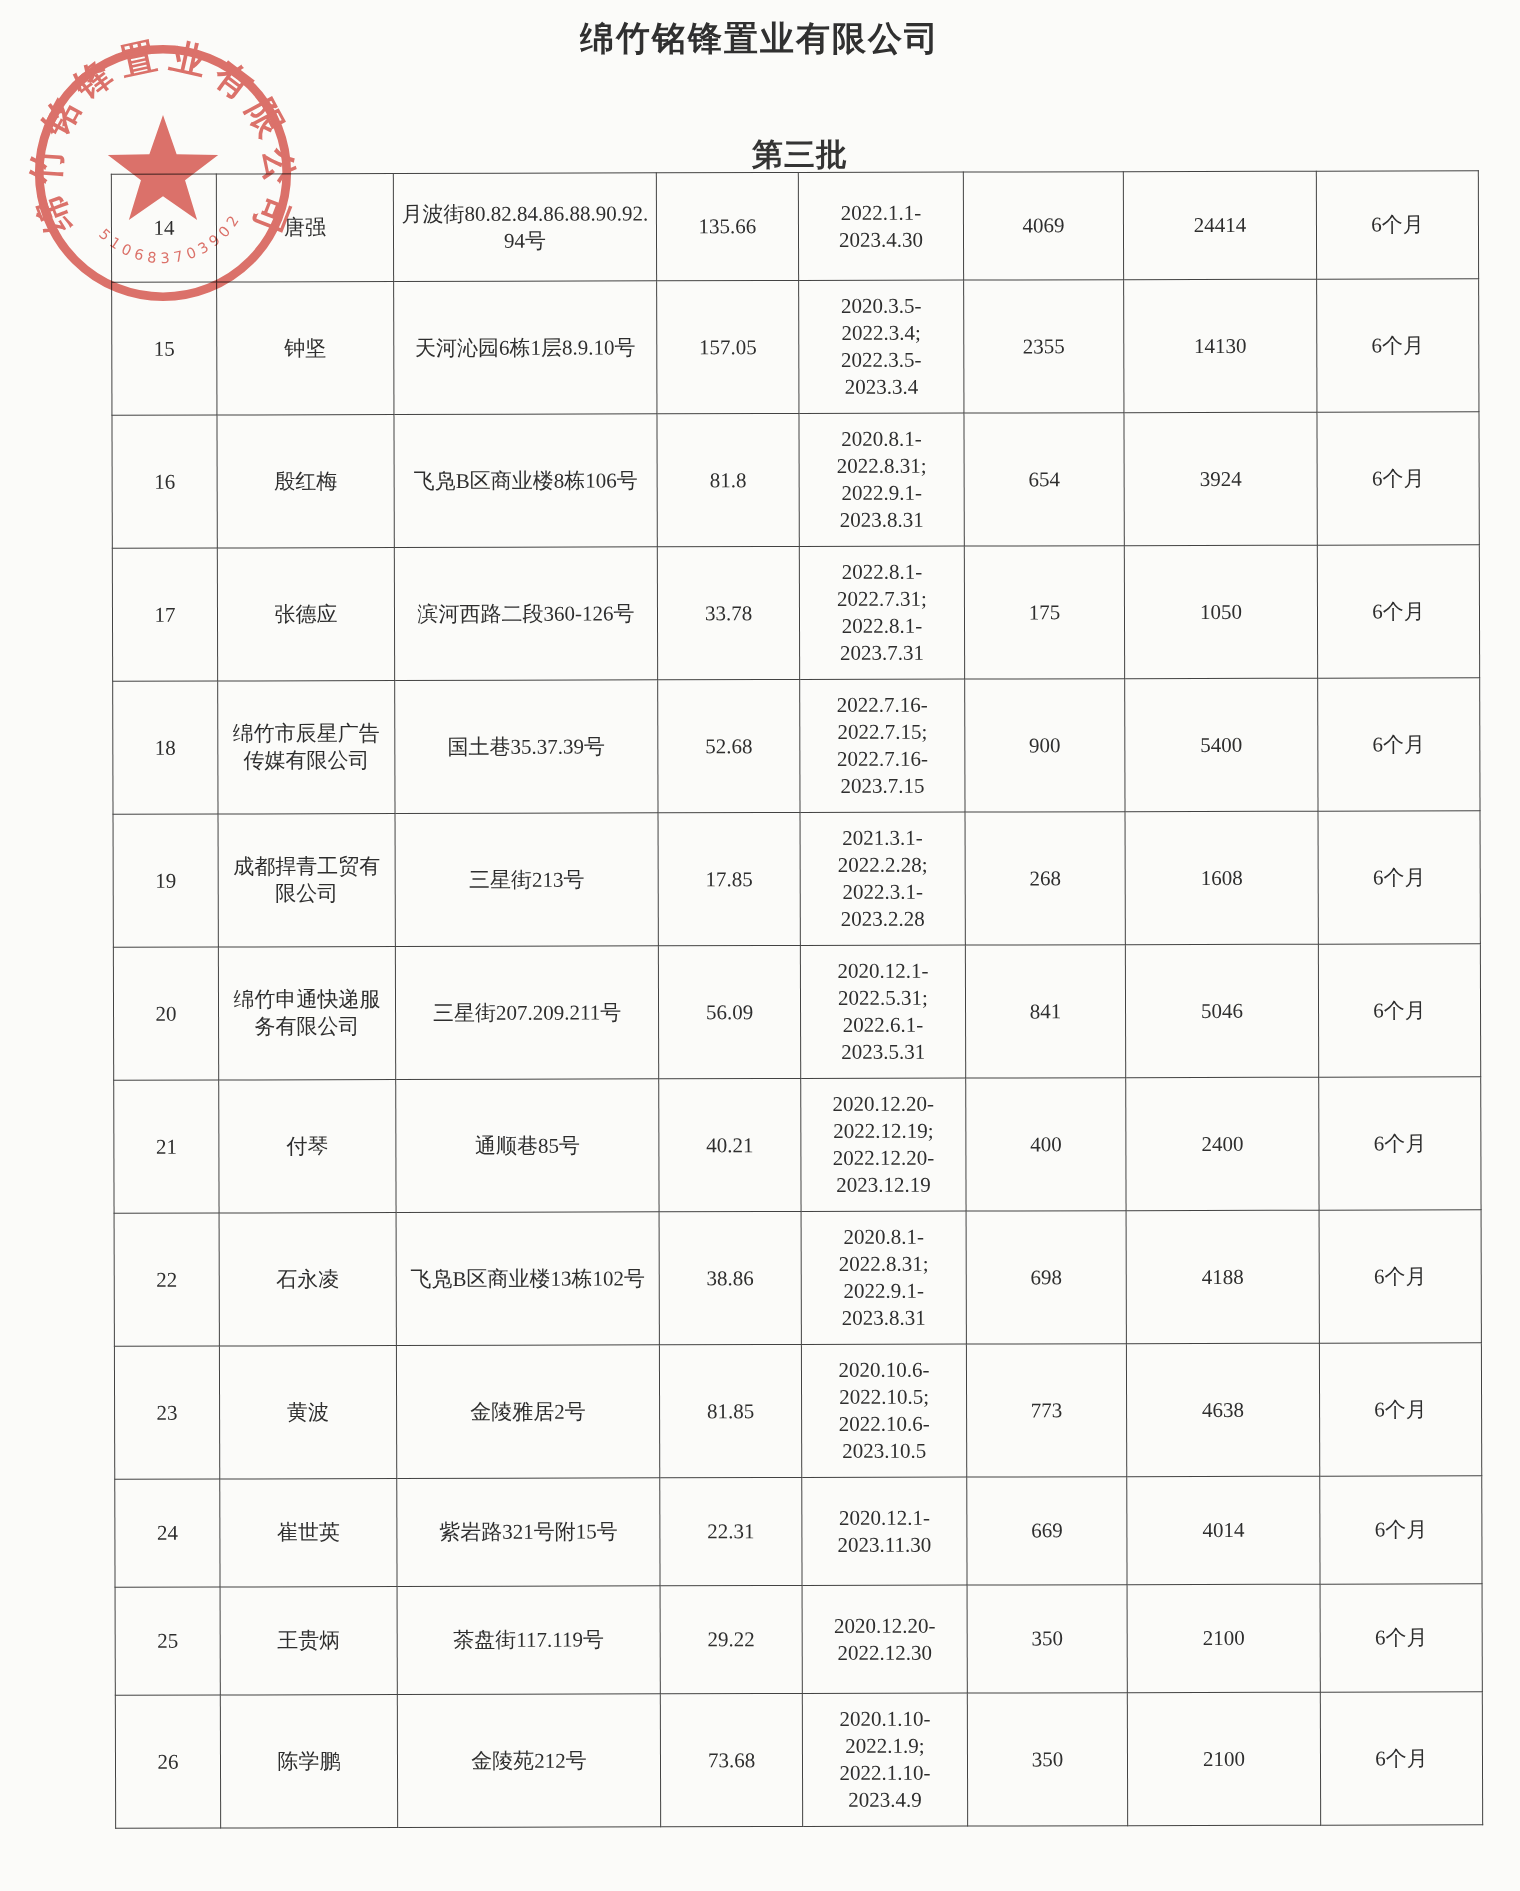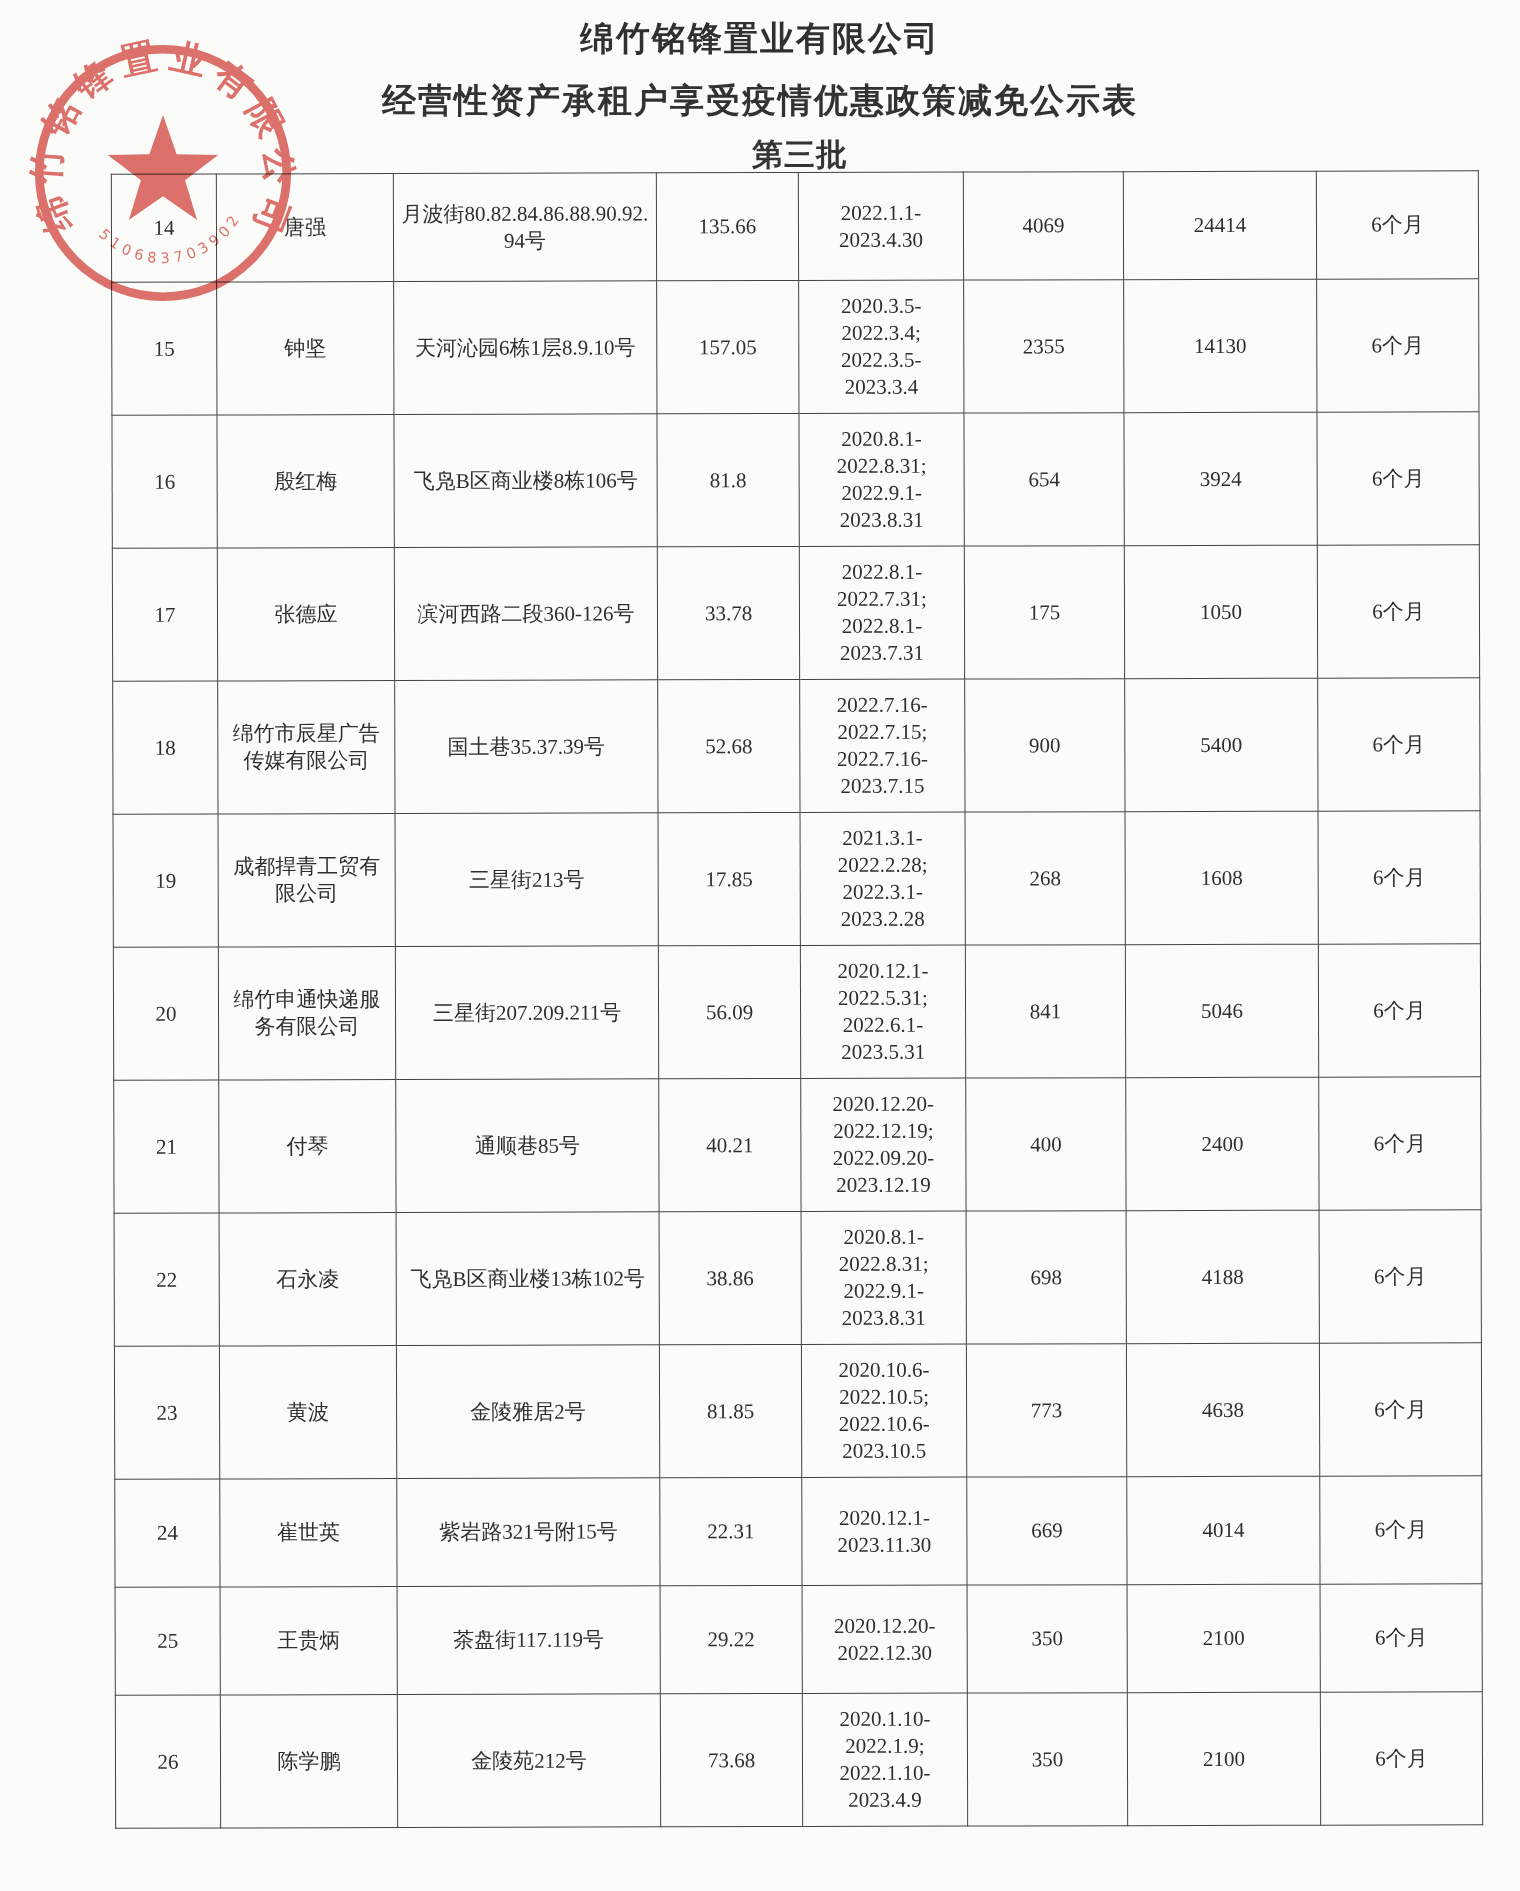--- a/index.html
+++ b/index.html
@@ -49,21 +49,20 @@
   .seal .ring{fill:none;stroke-width:9px;}
   .seal .arc-label{font-size:37px;font-weight:600;font-family:"Liberation Serif", serif;}
   .seal .serial-label{font-size:15px;letter-spacing:5px;font-family:"DejaVu Sans", sans-serif;}
 </style>
 </head>
 <body>
 
 <div class="page">
 
   <div class="doc-title">绵竹铭锋置业有限公司</div>
-  <div class="doc-subtitle">经营性资产承租户享受疫情优惠政策减免公示表</div>
   <div class="doc-batch">第三批</div>
 
   <table class="data-table">
     <colgroup>
       <col style="width:105px">
         <col style="width:177px">
         <col style="width:263px">
         <col style="width:142px">
       <col style="width:165px">
         <col style="width:160px">
@@ -175,21 +174,21 @@
       <td class="c-duration">6个月</td>
     </tr>
         <tr>
       <td class="c-seq">21</td>
       <td class="c-name">付琴</td>
       <td class="c-address">通顺巷85号</td>
       <td class="c-area">40.21</td>
       <td class="c-period">
             <div>2020.12.20-</div>
             <div>2022.12.19;</div>
-            <div>2022.09.20-</div>
+            <div>2022.12.20-</div>
             <div>2023.12.19</div>
           </td>
       <td class="c-monthly">400</td>
       <td class="c-total">2400</td>
       <td class="c-duration">6个月</td>
     </tr>
         <tr>
       <td class="c-seq">22</td>
       <td class="c-name">石永凌</td>
       <td class="c-address">飞凫B区商业楼13栋102号</td>

